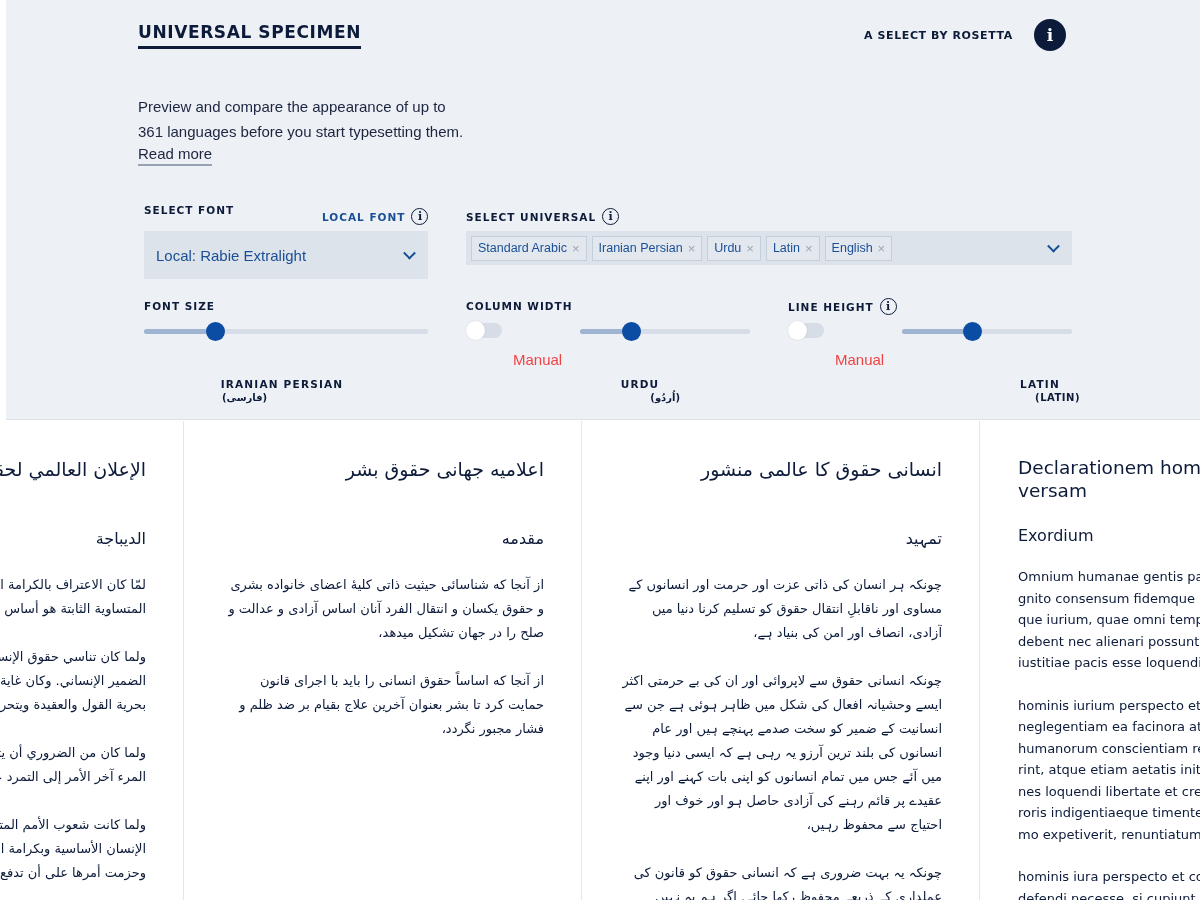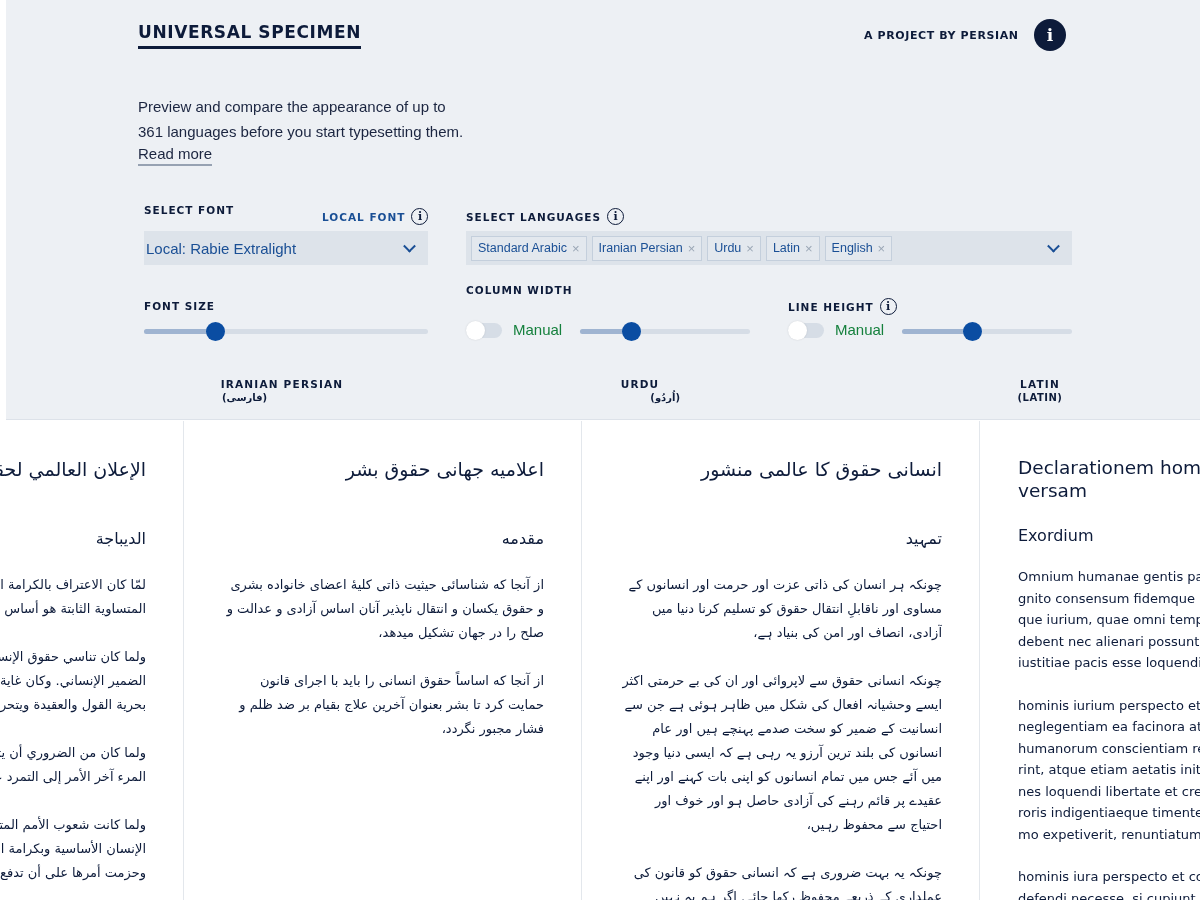--- a/index.html
+++ b/index.html
@@ -26,24 +26,24 @@
   .tag { height: 25px; padding: 0 6px 0 6px; margin-left: 5px; border: 1px solid #c4cfdc; background: #e3e8ee; display: inline-flex; align-items: center; gap: 5px; font-size: 12.5px; color: #1a4f95; text-align: center; }
   .tag .x { color: #9aa6b5; font-size: 13px; cursor: pointer; }
 
   .slider { position: absolute; height: 16px; }
   .slider .track { position: absolute; left: 0; right: 0; top: 6px; height: 5px; background: #d6dde6; border-radius: 3px; }
   .slider .fill { position: absolute; left: 0; top: 6px; height: 5px; background: #9fb4d1; border-radius: 3px; }
   .slider .thumb { position: absolute; top: -1px; width: 19px; height: 19px; margin-left: -9px; background: #0a4da2; border-radius: 50%; cursor: grab; }
 
   .toggle { position: absolute; width: 36px; height: 15px; background: #d6dde6; border-radius: 8px; cursor: pointer; }
   .toggle .knob { position: absolute; left: 0; top: -2px; width: 19px; height: 19px; border-radius: 50%; background: #fff; box-shadow: 0 0 2px rgba(0,0,0,0.12); }
-  .manual { position: absolute; font-size: 15px; color: #15803d; }
+  .manual { position: absolute; font-size: 15px; color: #ef4444; margin-top: 30px; }
 
   .colhead { position: absolute; text-align: center; font-family: "DejaVu Sans", sans-serif; font-weight: bold; font-size: 10.5px; letter-spacing: 1.2px; color: #0d1b3a; line-height: 14px; }
-  .colhead .native { display: block; font-size: 10px; letter-spacing: 0.5px; }
+  .colhead .native { display: block; font-size: 10px; letter-spacing: 0.5px; text-align: right; }
 
   .col { position: absolute; top: 421px; height: 479px; overflow: hidden; }
   .divider { position: absolute; top: 421px; width: 1px; height: 479px; background: #e3e7ec; }
 
   .rtl { direction: rtl; text-align: right; font-family: "DejaVu Sans", sans-serif; color: #0d1b3a; }
   .rtl .h1 { font-size: 19px; line-height: 28px; margin-top: 34px; }
   .rtl .h2 { font-size: 16px; margin-top: 44px; line-height: 24px; }
   .rtl .body { font-size: 13px; line-height: 24px; margin-top: 22px; }
   .rtl .body p { margin-bottom: 24px; }
 
@@ -52,45 +52,45 @@
   .ltr .h2 { font-size: 16px; margin-top: 22px; line-height: 24px; }
   .ltr .body { font-size: 13px; line-height: 21.5px; margin-top: 18px; }
   .ltr .body p { margin-bottom: 21px; }
 </style>
 </head>
 <body>
 
 <div class="panel"></div>
 
 <div class="brand">UNIVERSAL SPECIMEN</div>
-<div class="byline">A PROJECT BY PERSIAN</div>
+<div class="byline">A SELECT BY ROSETTA</div>
 <div class="info-btn">
     <span>i</span>
   </div>
 
 <div class="intro">
   <div>Preview and compare the appearance of up to</div>
   <div>361 languages before you start typesetting them.</div>
 </div>
 <a class="readmore">Read more</a>
 
 <div class="label" style="left:144px; top:204px;">
     <span>SELECT FONT</span>
   </div>
 <div class="label blue" style="left:322px; top:208px;">
   <span>LOCAL FONT</span>
   <span class="circle-i">i</span>
 </div>
-<div class="select" style="left:144px; top:231px; width:284px; height:34px; padding-left:2px;">
+<div class="select" style="left:144px; top:231px; width:284px; height:48px; padding-left:12px;">
   <span class="value">Local: Rabie Extralight</span>
   <span class="chev"></span>
 </div>
 
 <div class="label" style="left:466px; top:208px;">
-  <span>SELECT LANGUAGES</span>
+  <span>SELECT UNIVERSAL</span>
   <span class="circle-i">i</span>
 </div>
 <div class="select" style="left:466px; top:231px; width:606px; height:34px;">
   <span class="tag">
       <span>Standard Arabic</span>
       <span class="x">×</span>
     </span>
   <span class="tag">
       <span>Iranian Persian</span>
       <span class="x">×</span>
@@ -112,21 +112,21 @@
 
 <div class="label" style="left:144px; top:300px;justify-content:center;">
     <span>FONT SIZE</span>
   </div>
 <div class="slider" style="left:144px; top:323px; width:284px;">
   <div class="track"></div>
   <div class="fill" style="width:25%;"></div>
   <div class="thumb" style="left:25%;"></div>
 </div>
 
-<div class="label" style="left:466px; top:284px;text-align:right;">
+<div class="label" style="left:466px; top:300px;text-align:right;">
     <span>COLUMN WIDTH</span>
   </div>
 <div class="toggle" style="left:466px; top:323px;">
     <div class="knob"></div>
   </div>
 <div class="manual" style="left:513px; top:321px;">Manual</div>
 <div class="slider" style="left:580px; top:323px; width:170px;">
   <div class="track"></div>
   <div class="fill" style="width:30%;"></div>
   <div class="thumb" style="left:30%;"></div>
@@ -173,21 +173,21 @@
       <p>ولما كان من الضروري أن يتولى القانون حماية حقوق الإنسان لكيلا يضطر المرء آخر الأمر إلى التمرد على الاستبداد والظلم.</p>
       <p>ولما كانت شعوب الأمم المتحدة قد أكدت في الميثاق من جديد إيمانها بحقوق الإنسان الأساسية وبكرامة الفرد وقدره وبما للرجال والنساء من حقوق متساوية وحزمت أمرها على أن تدفع بالرقي الاجتماعي قدمًا وأن ترفع مستوى الحياة</p>
     </div>
   </div>
 </div>
 
 <div class="col rtl" style="left:222px; width:322px;">
   <div class="h1">اعلامیه جهانی حقوق بشر</div>
   <div class="h2">مقدمه</div>
   <div class="body">
-    <p>از آنجا که شناسائی حیثیت ذاتی کلیهٔ اعضای خانواده بشری و حقوق یکسان و انتقال ناپذیر آنان اساس آزادی و عدالت و صلح را در جهان تشکیل میدهد،</p>
+    <p>از آنجا که شناسائی حیثیت ذاتی کلیهٔ اعضای خانواده بشری و حقوق یکسان و انتقال الفرد آنان اساس آزادی و عدالت و صلح را در جهان تشکیل میدهد،</p>
     <p>از آنجا که اساساً حقوق انسانی را باید با اجرای قانون حمایت کرد تا بشر بعنوان آخرین علاج بقیام بر ضد ظلم و فشار مجبور نگردد،</p>
 
   </div>
 </div>
 
 <div class="col rtl" style="left:620px; width:322px;">
   <div class="h1">انسانی حقوق کا عالمی منشور</div>
   <div class="h2">تمہید</div>
   <div class="body">
     <p>چونکہ ہر انسان کی ذاتی عزت اور حرمت اور انسانوں کے مساوی اور ناقابلِ انتقال حقوق کو تسلیم کرنا دنیا میں آزادی، انصاف اور امن کی بنیاد ہے،</p>

